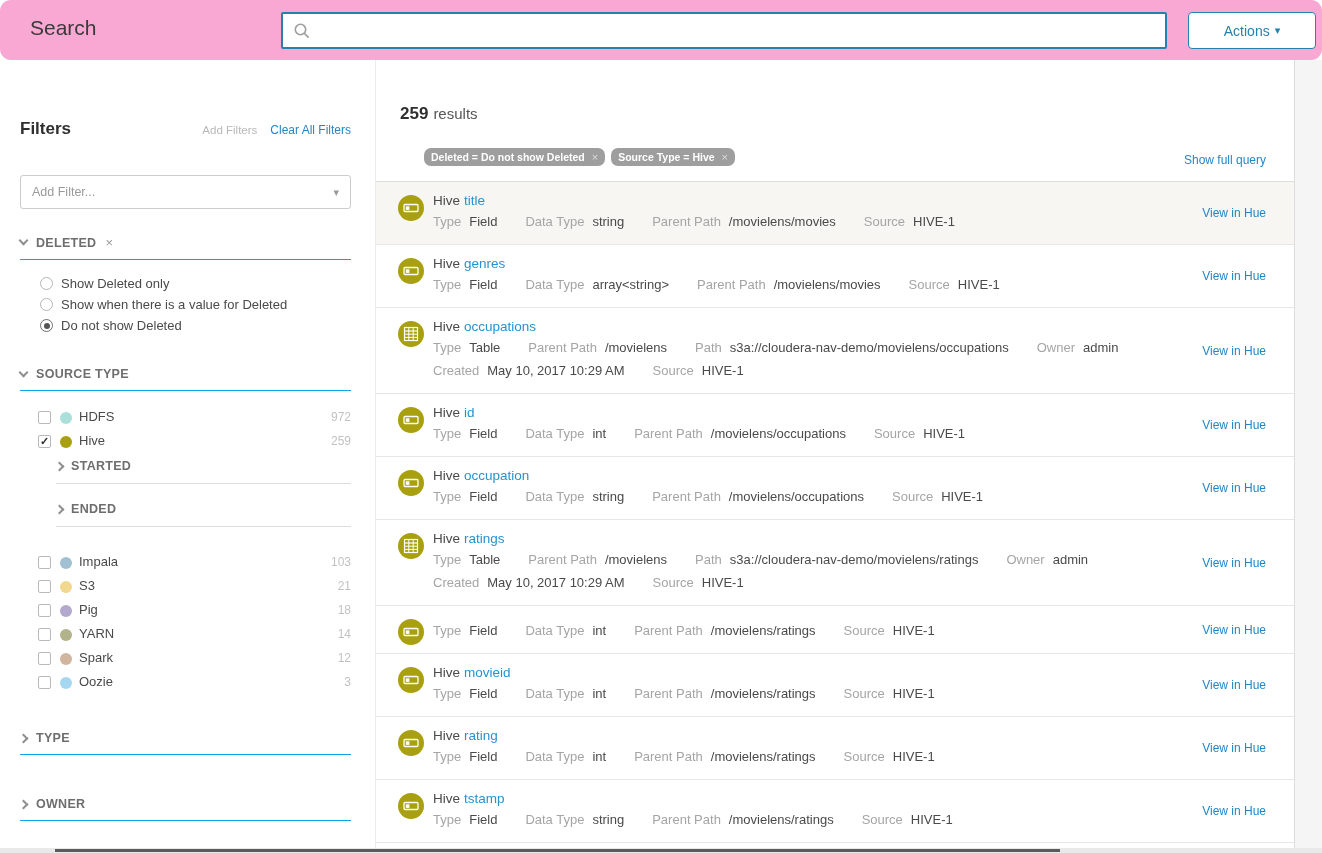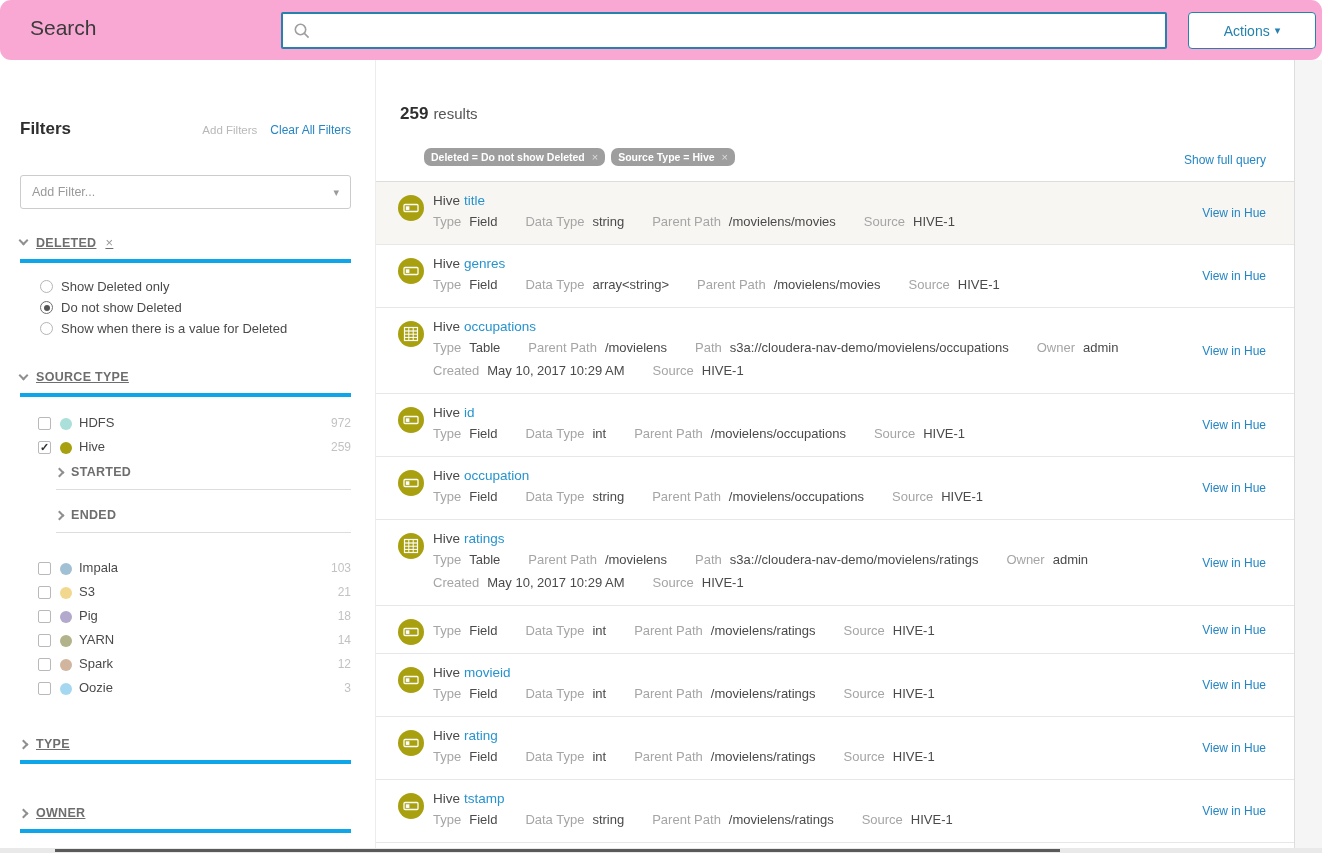--- a/index.html
+++ b/index.html
@@ -31,22 +31,22 @@
   .add-filter-select { margin-top:36px; height:34px; border:1px solid #ccc; border-radius:3px;
                        display:flex; align-items:center; justify-content:space-between; padding:0 11px;
                        color:#9a9a9a; font-size:12.5px; cursor:pointer; }
   .select-caret { color:#9a9a9a; font-size:11px; }
 
   .chev { width:7px; height:7px; border-right:2px solid #8f8f8f; border-bottom:2px solid #8f8f8f;
           display:inline-block; flex:none; }
   .chev.down { transform:rotate(45deg); margin-top:-4px; }
   .chev.right { transform:rotate(-45deg); }
 
-  .section-head { display:flex; align-items:center; gap:9px; border-bottom:4px solid #0ea5e9;
-                  padding-bottom:9px; color:#6e6e6e; font-weight:bold; font-size:12.5px; letter-spacing:.3px; cursor:pointer;text-decoration:underline; }
+  .section-head { display:flex; align-items:center; gap:9px; border-bottom:1px solid #0ea5e9;
+                  padding-bottom:9px; color:#6e6e6e; font-weight:bold; font-size:12.5px; letter-spacing:.3px; cursor:pointer; }
   .sec-deleted { margin-top:26px; }
   .remove-x { color:#9a9a9a; font-weight:normal; font-size:13px; }
 
   .radio-group { margin:13px 0 0 20px; }
   .radio-row { display:flex; align-items:center; height:21px; gap:8px; cursor:pointer; }
   .radio { width:13px; height:13px; border:1px solid #b5b5b5; border-radius:50%; position:relative; flex:none; background:#fff; }
   .radio.selected { border-color:#6f6f6f; }
   .radio.selected::after { content:""; position:absolute; inset:2.5px; background:#555; border-radius:50%; }
   .radio-label { font-size:13px; color:#4a4a4a; }
 
@@ -135,26 +135,26 @@
       <span class="chev down"></span>
       <span>DELETED</span>
       <span class="remove-x">×</span>
     </div>
     <div class="radio-group">
       <div class="radio-row">
           <span class="radio"></span>
           <span class="radio-label">Show Deleted only</span>
         </div>
         <div class="radio-row">
+          <span class="radio"></span>
+          <span class="radio-label">Show when there is a value for Deleted</span>
+        </div>
+        <div class="radio-row">
           <span class="radio selected"></span>
           <span class="radio-label">Do not show Deleted</span>
-        </div>
-        <div class="radio-row">
-          <span class="radio"></span>
-          <span class="radio-label">Show when there is a value for Deleted</span>
         </div>
     </div>
 
     <div class="section-head sec-source">
       <span class="chev down"></span>
       <span>SOURCE TYPE</span>
     </div>
     <div class="src-list-top">
       <div class="src-row">
           <span class="checkbox"></span>

